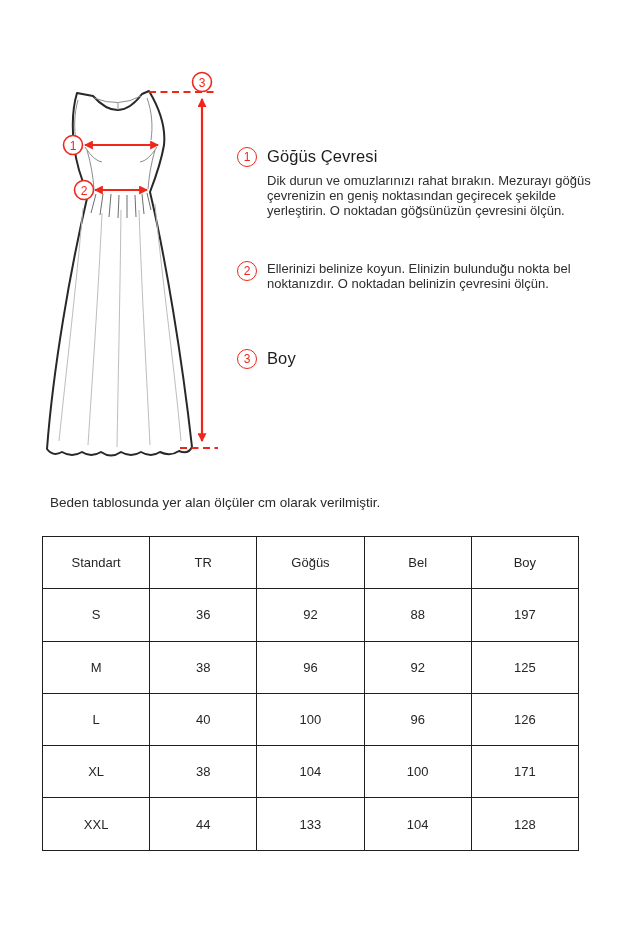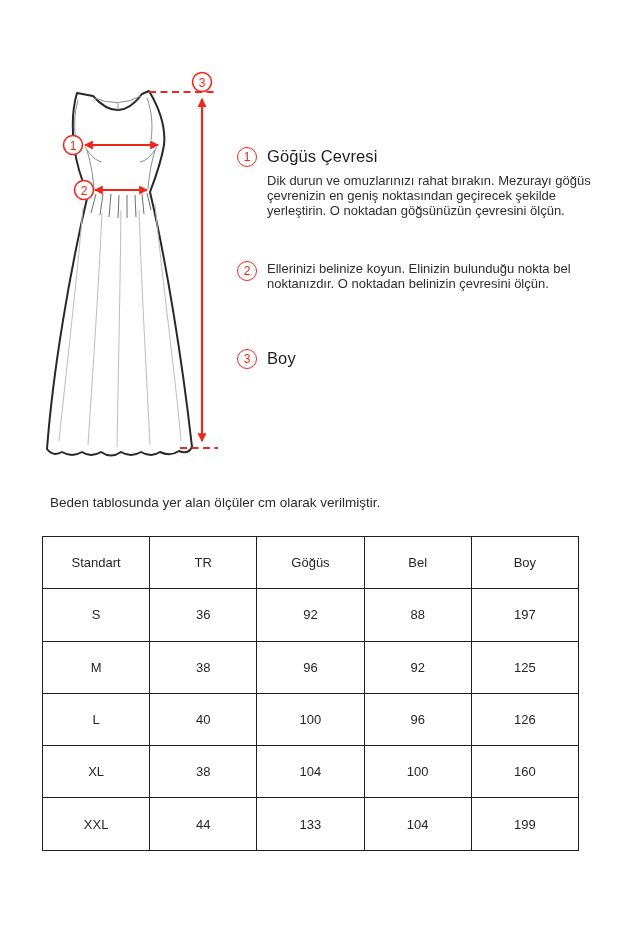--- a/index.html
+++ b/index.html
@@ -193,25 +193,25 @@
         <td>40</td>
         <td>100</td>
         <td>96</td>
         <td>126</td>
       </tr>
       <tr>
         <td>XL</td>
         <td>38</td>
         <td>104</td>
         <td>100</td>
-        <td>160</td>
+        <td>171</td>
       </tr>
       <tr>
         <td>XXL</td>
         <td>44</td>
         <td>133</td>
         <td>104</td>
-        <td>199</td>
+        <td>128</td>
       </tr>
     </tbody>
   </table>
 
 </div>
 
 </body></html>

